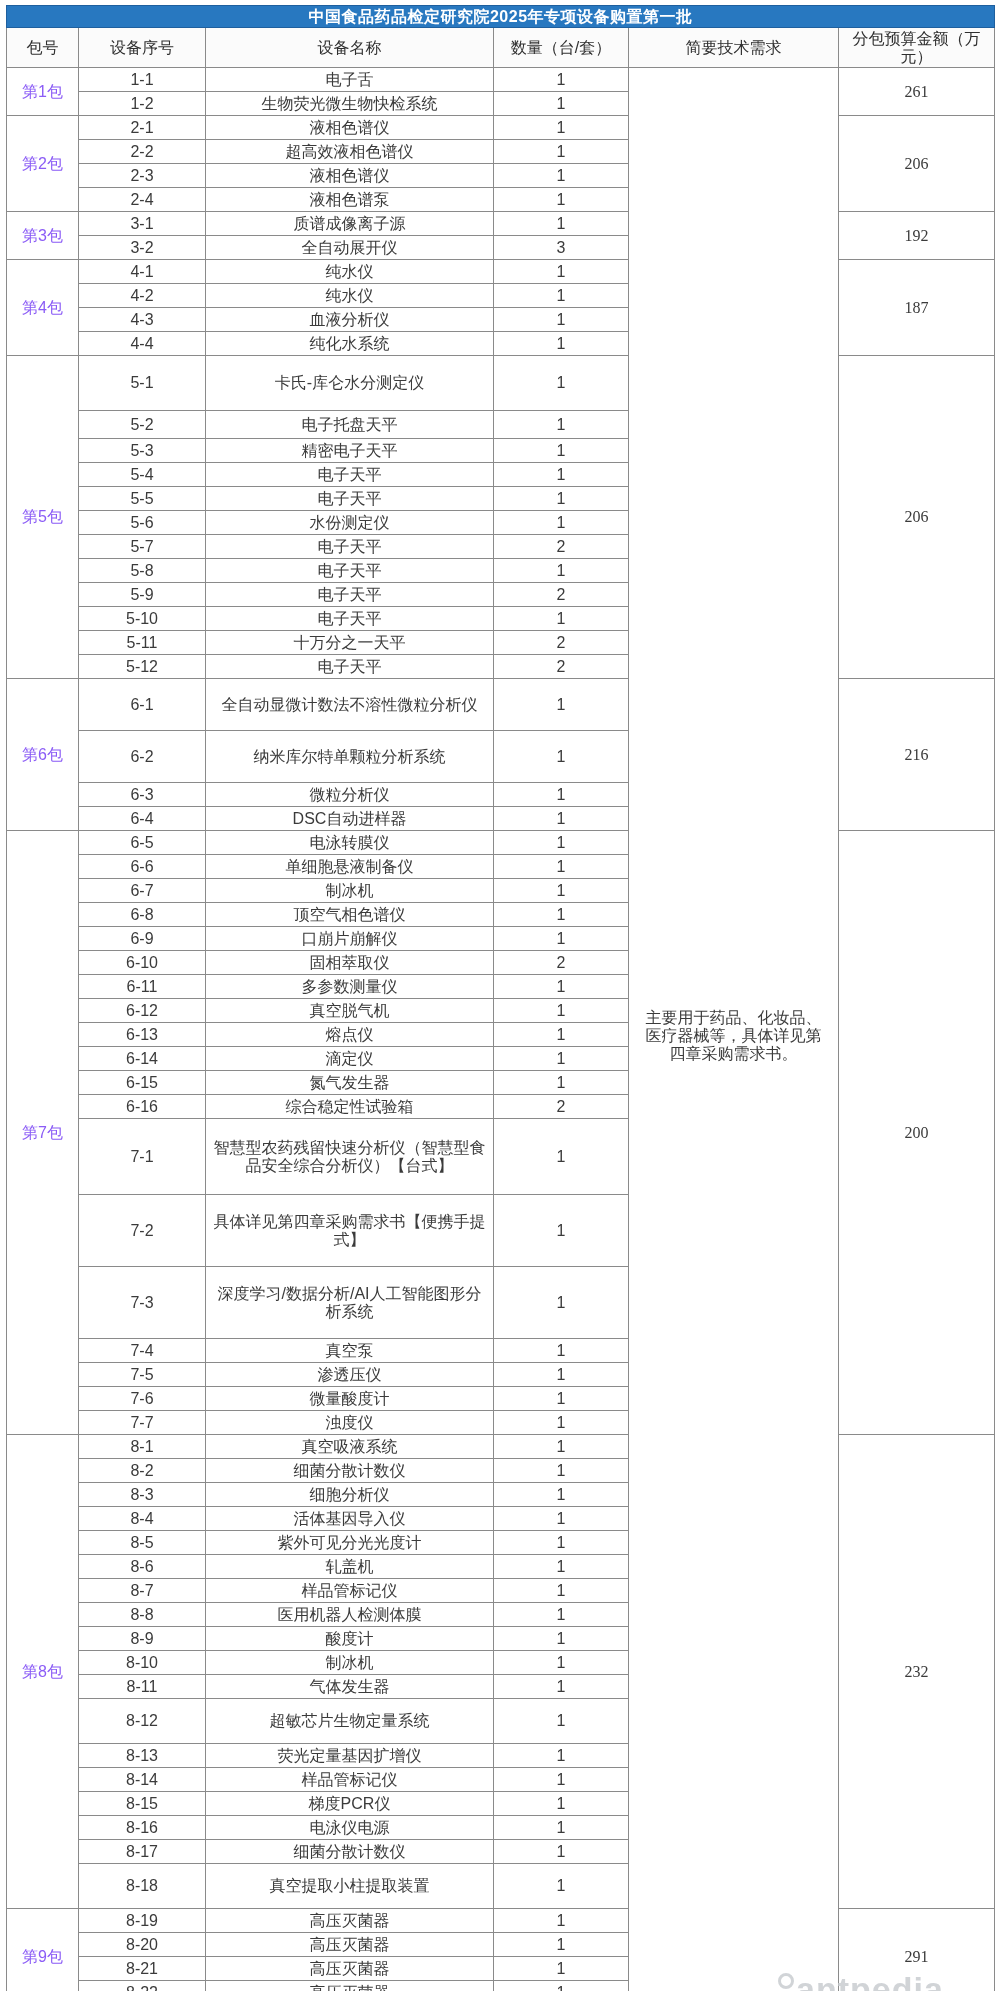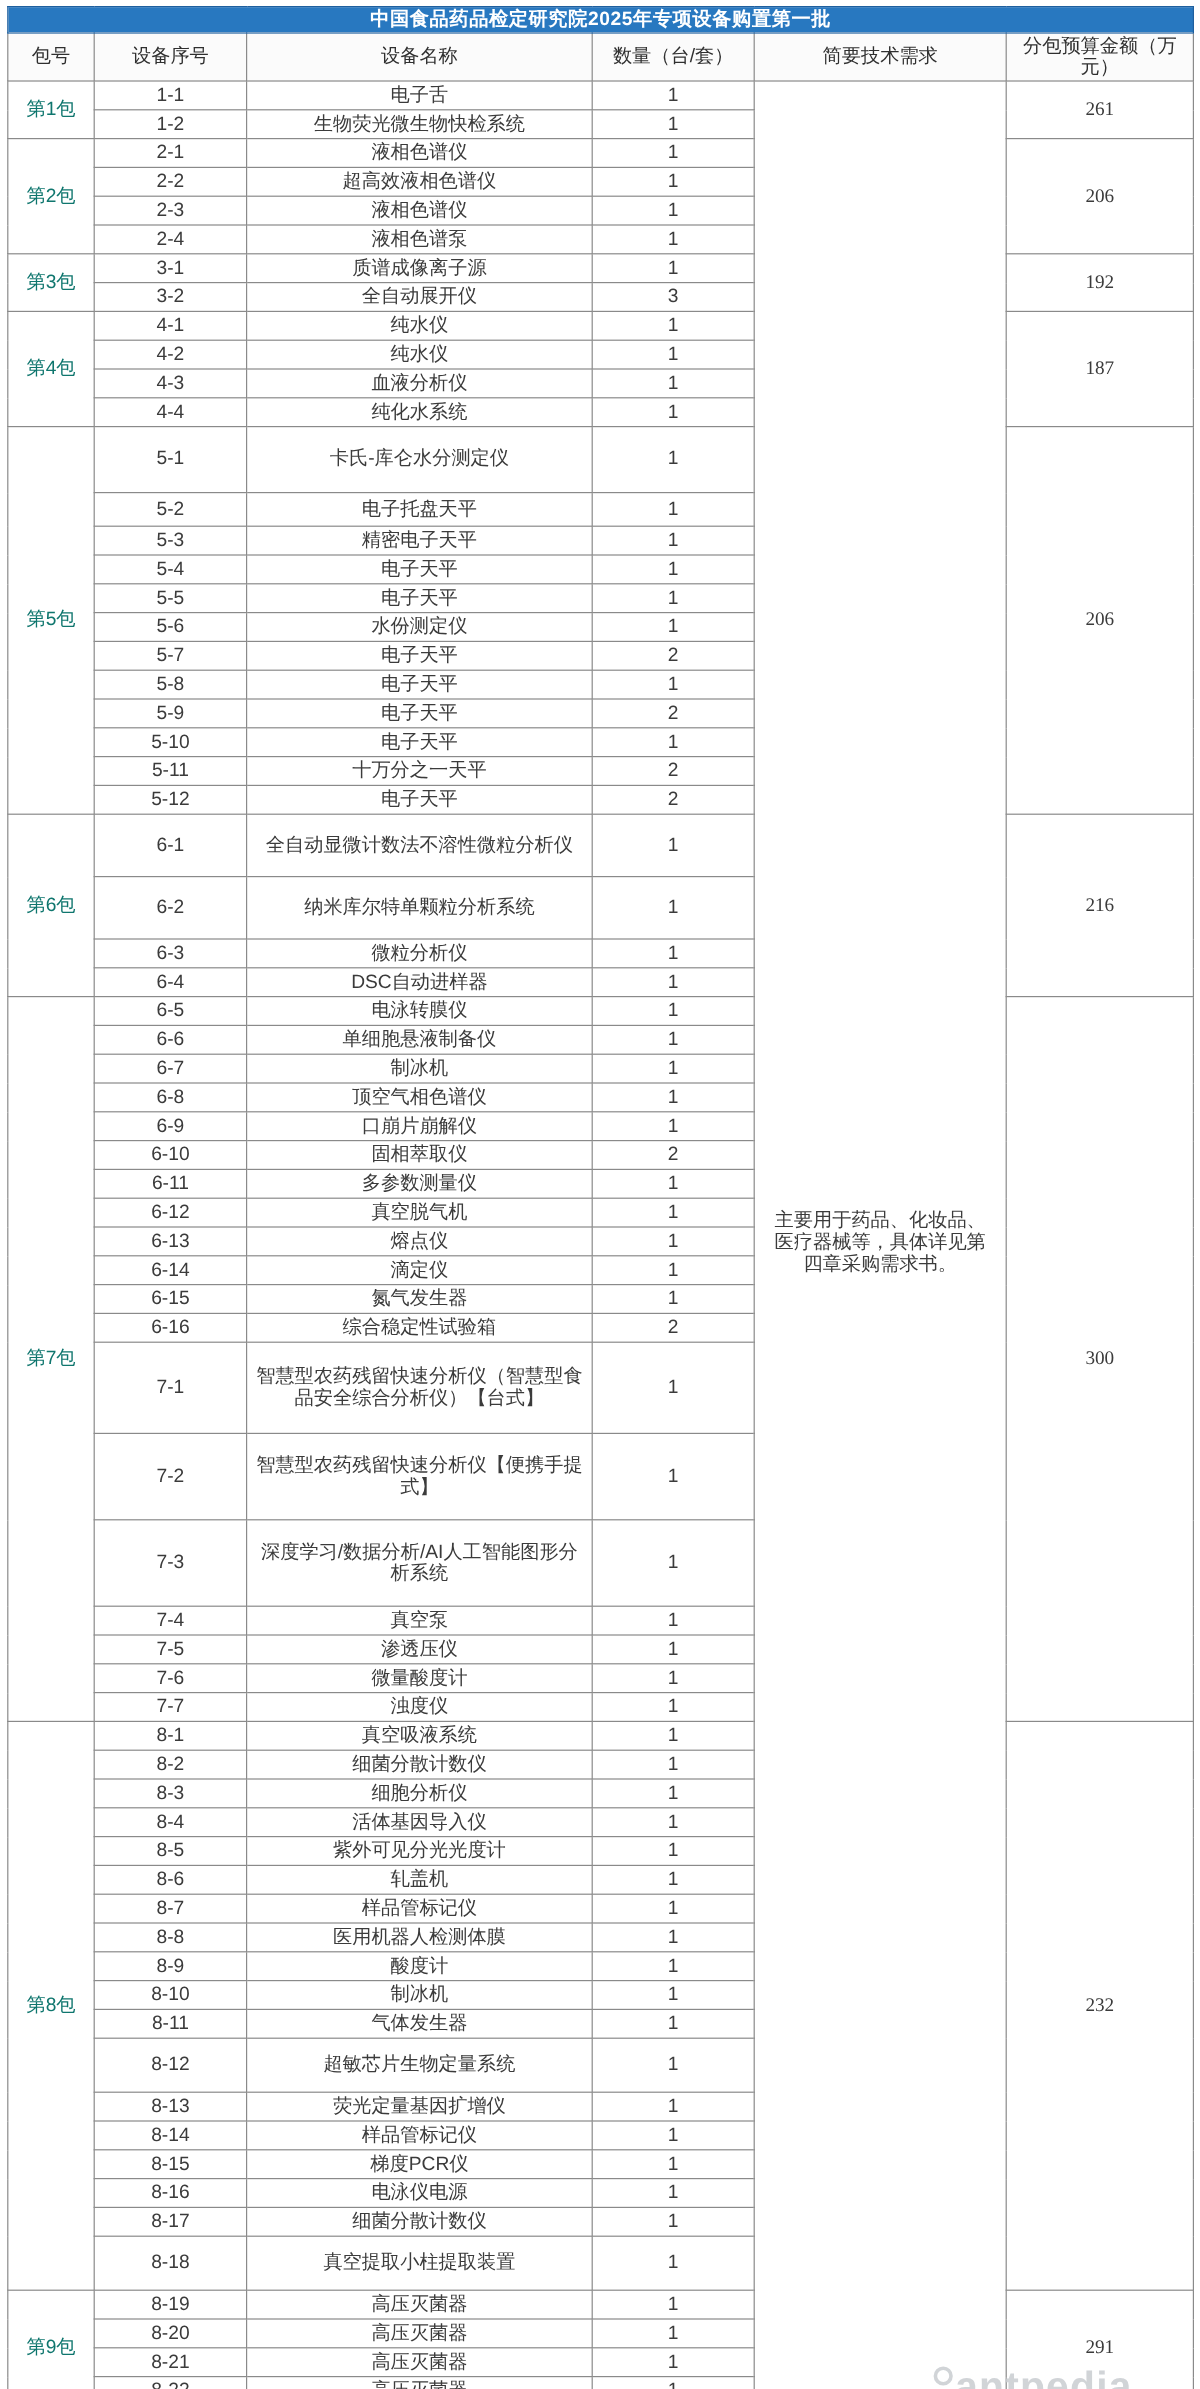--- a/index.html
+++ b/index.html
@@ -6,21 +6,21 @@
   body{width:1000px;height:1991px;position:relative;font-family:"Liberation Sans",sans-serif;color:#3b3b3b;}
   .wrap{position:absolute;left:6px;top:5px;width:988px;}
   table{border-collapse:collapse;table-layout:fixed;width:988px;}
   td,th{border:1px solid #8a8a8a;text-align:center;vertical-align:middle;padding:1px 2px;
         font-size:16px;line-height:1.12;font-weight:normal;overflow:hidden;}
   tr{height:24px;}
   tr.title-row{height:22px;}
   tr.head-row{height:40px;margin-top:28px;}
   .title-cell{background:#2878c0;color:#ffffff;font-weight:bold;font-size:16px;border:1px solid #1e5f9e;letter-spacing:.5px;}
   .head-row th{background:#fbfbfb;color:#2f2f2f;}
-  .pkg{color:#0f766e;}
+  .pkg{color:#8b5cf6;}
   .tech{color:#3b3b3b;padding:0 10px;}
   .budget{color:#3b3b3b;font-family:Liberation Serif, serif;}
   .device{padding:1px 4px;}
   .watermark{position:absolute;top:1970px;left:792px;width:200px;color:#c9cdd1;
              font-size:34px;font-weight:bold;letter-spacing:1px;opacity:.85;
              font-family:"Liberation Sans",sans-serif;user-select:none;pointer-events:none;}
   .watermark .ring{display:inline-block;width:10px;height:10px;border:3px solid #c9cdd1;border-radius:50%;
                    vertical-align:super;margin-left:-14px;margin-right:2px;}
 </style>
 </head>
@@ -201,21 +201,21 @@
         <tr>
           <td>6-4</td>
           <td class="device">DSC自动进样器</td>
           <td>1</td>
         </tr>
         <tr>
           <td class="pkg" rowspan="19">第7包</td>
           <td>6-5</td>
           <td class="device">电泳转膜仪</td>
           <td>1</td>
-          <td class="budget" rowspan="19">300</td>
+          <td class="budget" rowspan="19">200</td>
         </tr>
         <tr>
           <td>6-6</td>
           <td class="device">单细胞悬液制备仪</td>
           <td>1</td>
         </tr>
         <tr>
           <td>6-7</td>
           <td class="device">制冰机</td>
           <td>1</td>
@@ -265,21 +265,21 @@
           <td class="device">综合稳定性试验箱</td>
           <td>2</td>
         </tr>
         <tr style="height: 76px;">
           <td>7-1</td>
           <td class="device">智慧型农药残留快速分析仪（智慧型食品安全综合分析仪）【台式】</td>
           <td>1</td>
         </tr>
         <tr style="height: 72px;">
           <td>7-2</td>
-          <td class="device">智慧型农药残留快速分析仪【便携手提式】</td>
+          <td class="device">具体详见第四章采购需求书【便携手提式】</td>
           <td>1</td>
         </tr>
         <tr style="height: 72px;">
           <td>7-3</td>
           <td class="device">深度学习/数据分析/AI人工智能图形分析系统</td>
           <td>1</td>
         </tr>
         <tr>
           <td>7-4</td>
           <td class="device">真空泵</td>

